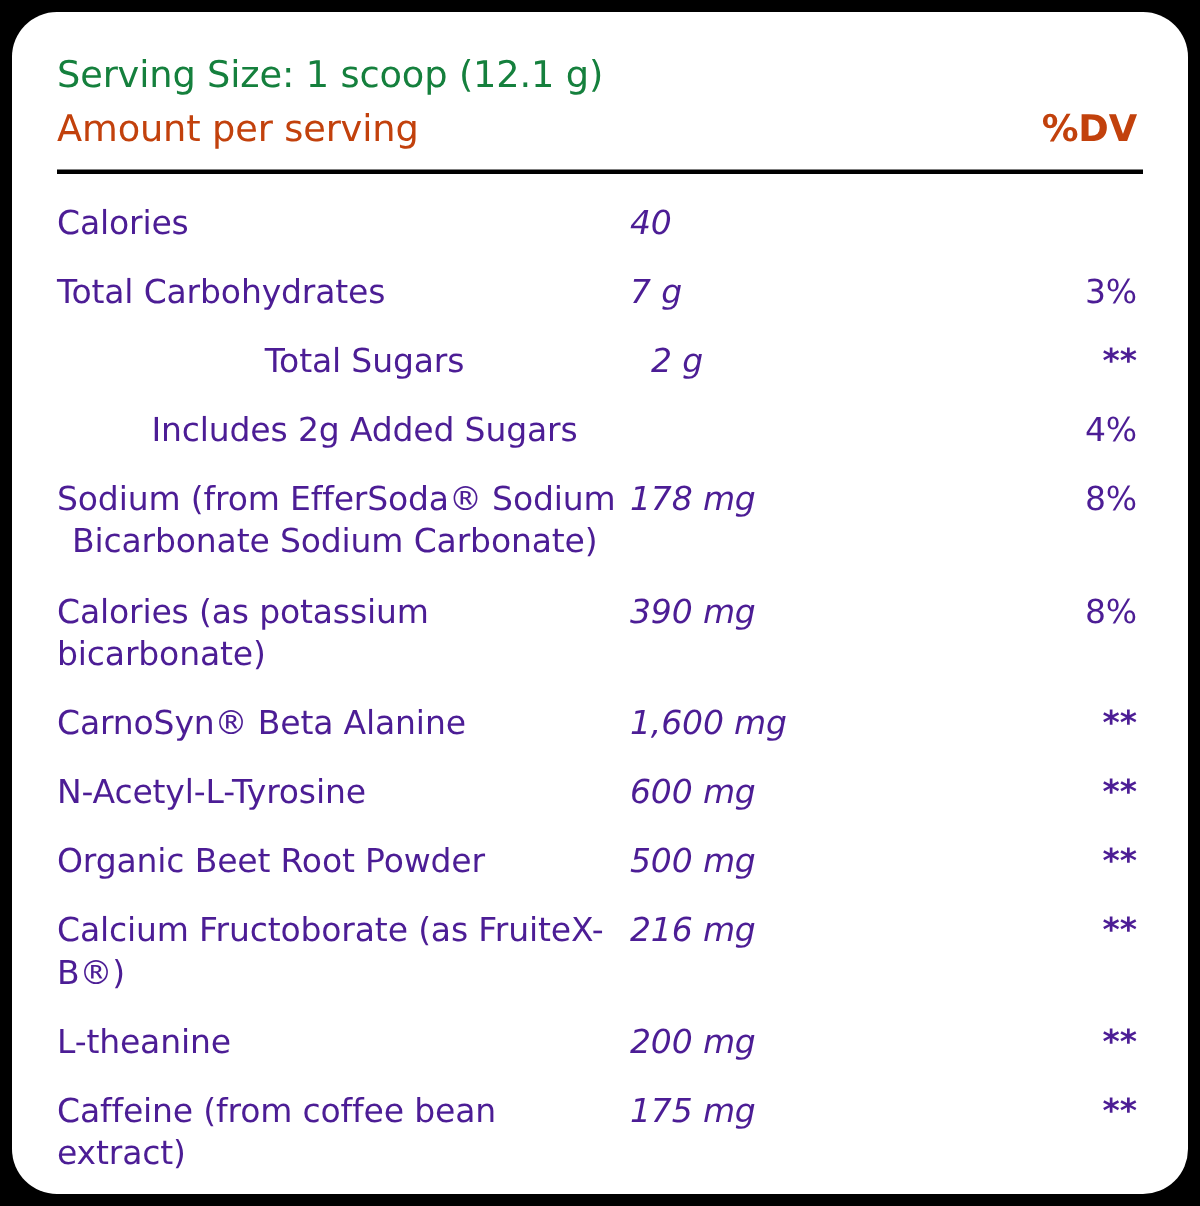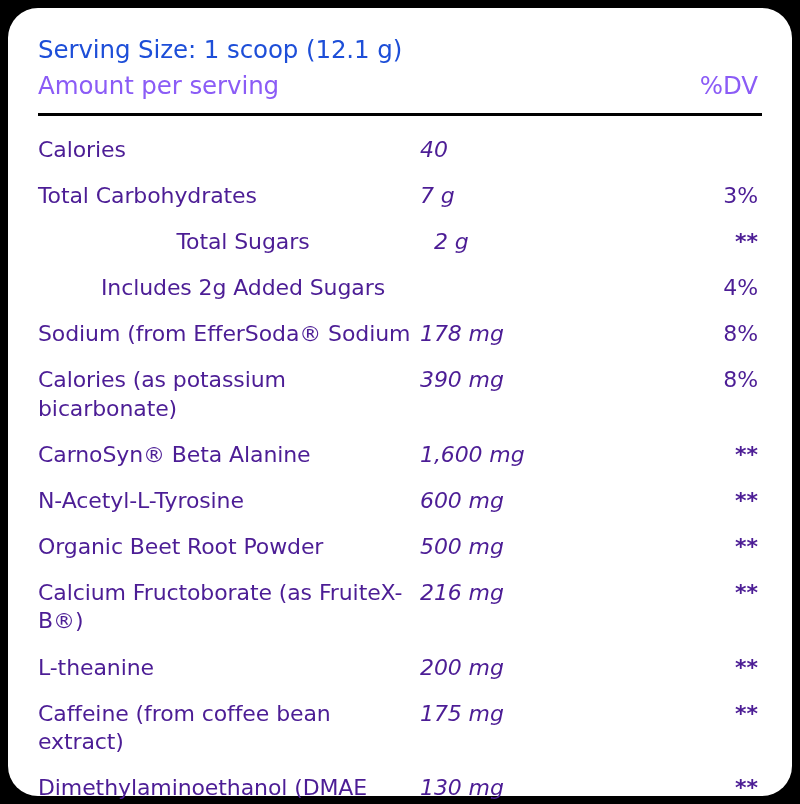--- a/index.html
+++ b/index.html
@@ -40,34 +40,34 @@
     flex: 0 0 240px;
     font-style: italic;
   }
   .c-dv {
     flex: 1 1 auto;
     text-align: right;
     padding-right: 4px;
   }
   .serving {
     font-size: 24.5px;
-    color: #1d4ed8;
+    color: #15803d;
     line-height: 1.34;
     letter-spacing: -0.1px;
     margin-bottom: 3px;
   }
   .amount-hdr {
     font-size: 24.5px;
-    color: #8b5cf6;
+    color: #c2410c;
     line-height: 1.34;
     letter-spacing: -0.1px;
     margin-bottom: 8px;
   }
   .amount-hdr .c-dv {
-    font-weight: normal;
+    font-weight: bold;
   }
   .divider {
     height: 3px;
     background: #000;
     width: 100%;
     margin: 10px 0 11px 0;
   }
   .nrow {
     font-size: 22px;
     color: #4c1d95;
@@ -130,20 +130,21 @@
         <div class="row nrow">
           <div class="c-name indent1">
             <span class="sub-line">Includes 2g Added Sugars</span>
           </div>
           <div class="c-amt"></div>
           <div class="c-dv">4%</div>
         </div>
         <div class="row nrow">
           <div class="c-name">
             <span class="sub-line">Sodium (from EfferSoda® Sodium</span>
+            <span class="sub-line hang">Bicarbonate Sodium Carbonate)</span>
           </div>
           <div class="c-amt">178 mg</div>
           <div class="c-dv">8%</div>
         </div>
         <div class="row nrow">
           <div class="c-name">
             <span class="sub-line">Calories (as potassium bicarbonate)</span>
           </div>
           <div class="c-amt">390 mg</div>
           <div class="c-dv">8%</div>

